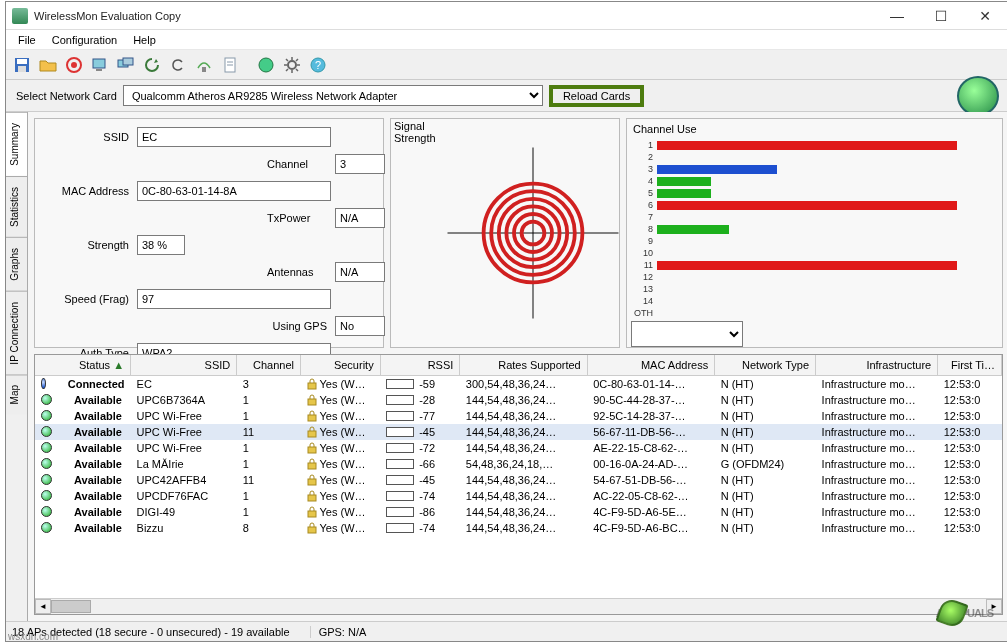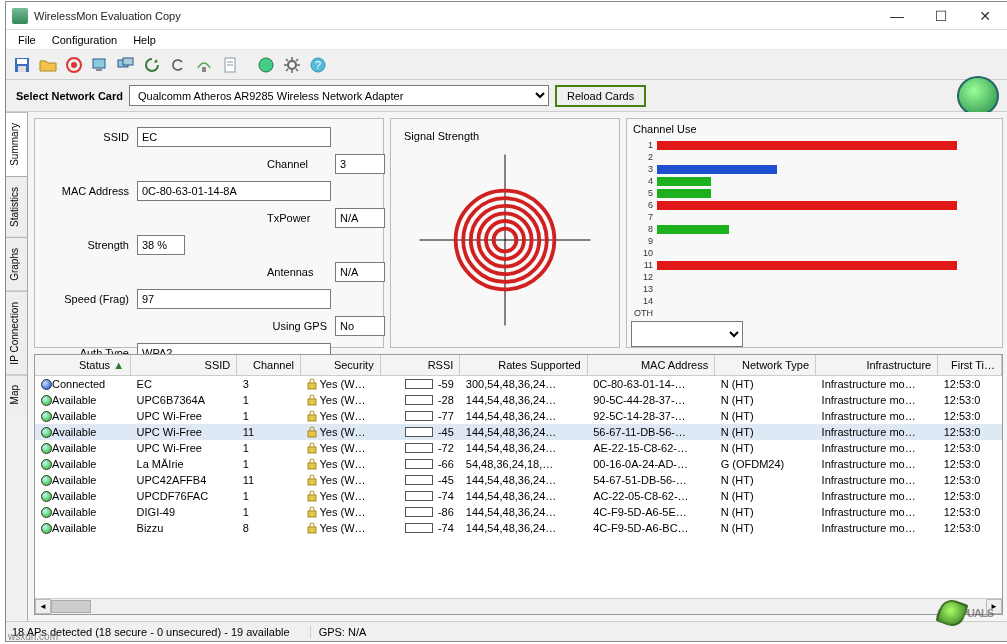--- a/index.html
+++ b/index.html
@@ -8,56 +8,56 @@
 .titlebar { height: 28px; background: #fff; border-bottom: 1px solid #ddd; display: flex; align-items: center; padding: 0 2px 0 6px; }
 .titlebar .app-icon { width: 16px; height: 16px; background: linear-gradient(#7b9, #385); border-radius: 2px; margin-right: 6px; }
 .titlebar .title { flex: 1; color: #222; }
 .titlebar .winbtn { width: 44px; height: 26px; display: flex; align-items: center; justify-content: center; font-size: 14px; color: #333; }
 .menubar { height: 20px; display: flex; align-items: center; padding: 0 4px; background: #fff; border-bottom: 1px solid #e8e8e8; }
 .menubar .mitem { padding: 2px 8px; }
 .toolbar { height: 30px; background: #f0f0f0; border-bottom: 1px solid #ccc; display: flex; align-items: center; padding: 0 4px; gap: 2px; }
 .tbtn { width: 24px; height: 24px; border: 0; background: transparent; display: flex; align-items: center; justify-content: center; }
 .tbtn svg { width: 18px; height: 18px; }
 .selector-row { height: 32px; display: flex; align-items: center; padding: 0 10px; gap: 6px; background: #f0f0f0; border-bottom: 1px solid #ccc; }
-.selector-row label { white-space: nowrap; font-weight: bold; }
+.selector-row label { white-space: nowrap; }
 .selector-row select { flex: 0 0 420px; height: 21px; border: 1px solid #7a7a7a; background: #fff; padding: 0 4px; }
-.selector-row button { height: 22px; padding: 0 10px; border: 2px solid #4d7c0f; background: #efefef; }
+.selector-row button { height: 22px; padding: 0 10px; border: 4px solid #4d7c0f; background: #efefef; }
 .selector-row .spacer { flex: 1; }
 .globe { width: 42px; height: 40px; background: radial-gradient(circle at 40% 35%, #9f9, #284); border-radius: 50%; border: 2px solid #266; }
 .main-area { flex: 1; display: flex; background: #f5f5f5; }
 .vtabs { width: 22px; display: flex; flex-direction: column; border-right: 1px solid #aaa; background: #f0f0f0; }
 .vtab { writing-mode: vertical-rl; transform: rotate(180deg); padding: 10px 3px; border-bottom: 1px solid #aaa; text-align: center; background: #eee; font-size: 10px; }
 .vtab.active { background: #fff; font-weight: normal; }
 .content { flex: 1; display: flex; flex-direction: column; padding: 6px; gap: 6px; }
 .top-panels { display: flex; gap: 6px; height: 230px; }
 .field-panel { border: 1px solid #bbb; background: #f8f8f8; padding: 8px; display: grid; grid-template-columns: 90px 120px 70px 50px; grid-auto-rows: 24px; gap: 3px 4px; align-content: start; width: 350px; }
 .fl { text-align: right; padding-right: 4px; line-height: 20px; }
 .fv { border: 1px solid #7a7a7a; background: #fff; height: 20px; padding: 2px 4px; line-height: 15px; overflow: hidden; white-space: nowrap; }
 .fv.sm { width: 48px; }
-.sig-panel { border: 1px solid #bbb; background: #f8f8f8; padding: 11px; width: 230px; display: flex; flex-direction: column; }
+.sig-panel { border: 1px solid #bbb; background: #f8f8f8; padding: 1px; width: 230px; display: flex; }
 .panel-title { font-size: 11px; padding: 0 2px 2px 2px; }
 .radar { flex: 1; display: flex; align-items: center; justify-content: center; }
 .ch-panel { border: 1px solid #bbb; background: #f8f8f8; padding: 4px; flex: 1; display: flex; flex-direction: column; }
 .ch-bars { flex: 1; display: flex; flex-direction: column; gap: 0; margin: 2px 0; }
 .ch-row { display: flex; align-items: center; height: 12px; gap: 4px; }
 .ch-label { width: 22px; text-align: right; font-size: 9px; color: #333; }
 .ch-bar { height: 9px; }
 .ch-select { height: 21px; border: 1px solid #7a7a7a; background: #fff; padding: 12px 4px; width: 112px; text-decoration: underline; }
 .tbl-wrap { border: 1px solid #999; background: #fff; flex: 1; overflow: hidden; display: flex; flex-direction: column; }
 table { border-collapse: collapse; width: 100%; table-layout: fixed; }
 thead th { background: #f4f4f4; border-right: 1px solid #ccc; border-bottom: 1px solid #ccc; padding: 4px 6px; text-align: right; font-weight: normal; font-size: 11px; overflow: hidden; white-space: nowrap; margin-left: 20px; }
 tbody td { padding: 2px 6px; font-size: 11px; overflow: hidden; white-space: nowrap; border-right: 0; }
 tbody tr.selected { background: #dfe8f5; }
-.status-cell { display: flex; align-items: center; gap: 0; }
+.status-cell { display: flex; gap: 22px; font-weight: bold; }
 .dot { width: 11px; height: 11px; border-radius: 50%; border: 1px solid #333; }
 .dot.green { background: radial-gradient(circle at 35% 35%, #bfe, #2a2); }
 .dot.blue { background: radial-gradient(circle at 35% 35%, #cdf, #04c); }
 .sec-cell { display: flex; align-items: center; gap: 3px; }
 .lock { width: 10px; height: 12px; display: inline-block; }
-.rssi-cell { display: flex; align-items: center; gap: 5px; justify-content: flex-end; }
+.rssi-cell { display: flex; align-items: center; gap: 5px; }
 .rssi-bar { width: 28px; height: 10px; border: 1px solid #555; background: #fff; position: relative; }
 .rssi-fill { height: 100%; background: #3a3; }
 .hscroll { height: 16px; border-top: 1px solid #ccc; background: #f0f0f0; display: flex; align-items: center; }
 .hscroll .arrow { width: 16px; height: 15px; border: 1px solid #bbb; background: #eee; display: flex; align-items: center; justify-content: center; font-size: 8px; }
 .hscroll .thumb { width: 40px; height: 13px; background: #ccc; border: 1px solid #aaa; margin-left: 0; }
 .statusbar { height: 20px; border-top: 1px solid #ccc; background: #f0f0f0; display: flex; align-items: center; padding: 0 6px; gap: 20px; }
 .statusbar .seg { border-left: 1px solid #ccc; padding-left: 8px; }
 .watermark { position: absolute; right: 14px; bottom: 18px; font-size: 26px; font-weight: bold; color: rgba(60,60,60,.55); letter-spacing: -1px; display: flex; align-items: center; }
 .watermark .leaf { width: 26px; height: 26px; background: radial-gradient(circle at 40% 40%, #af6, #372); border-radius: 50% 10% 50% 10%; transform: rotate(20deg); margin: 0 -4px; border: 2px solid rgba(40,80,20,.6); }
 .srcurl { position: absolute; left: 8px; bottom: 2px; font-size: 10px; color: #888; }

